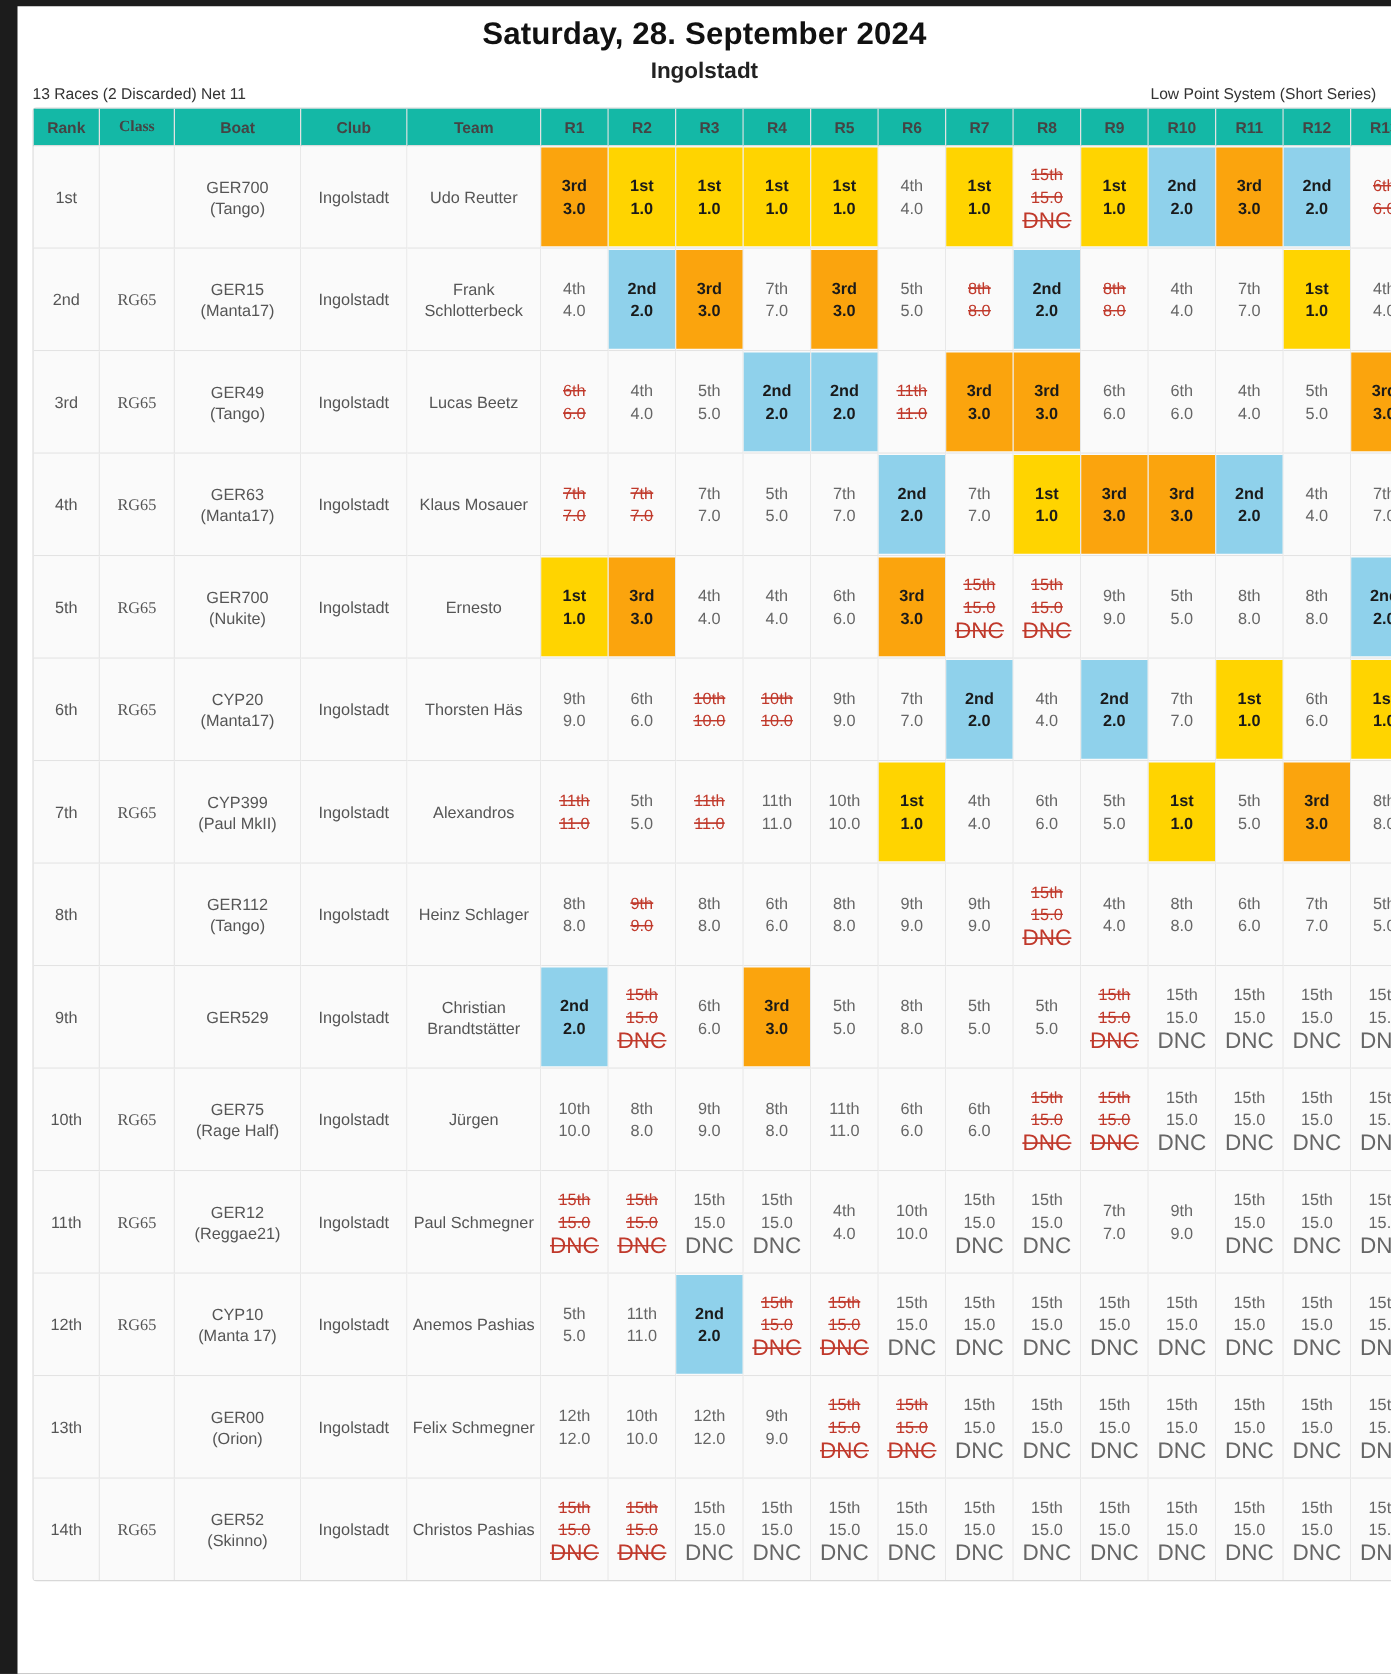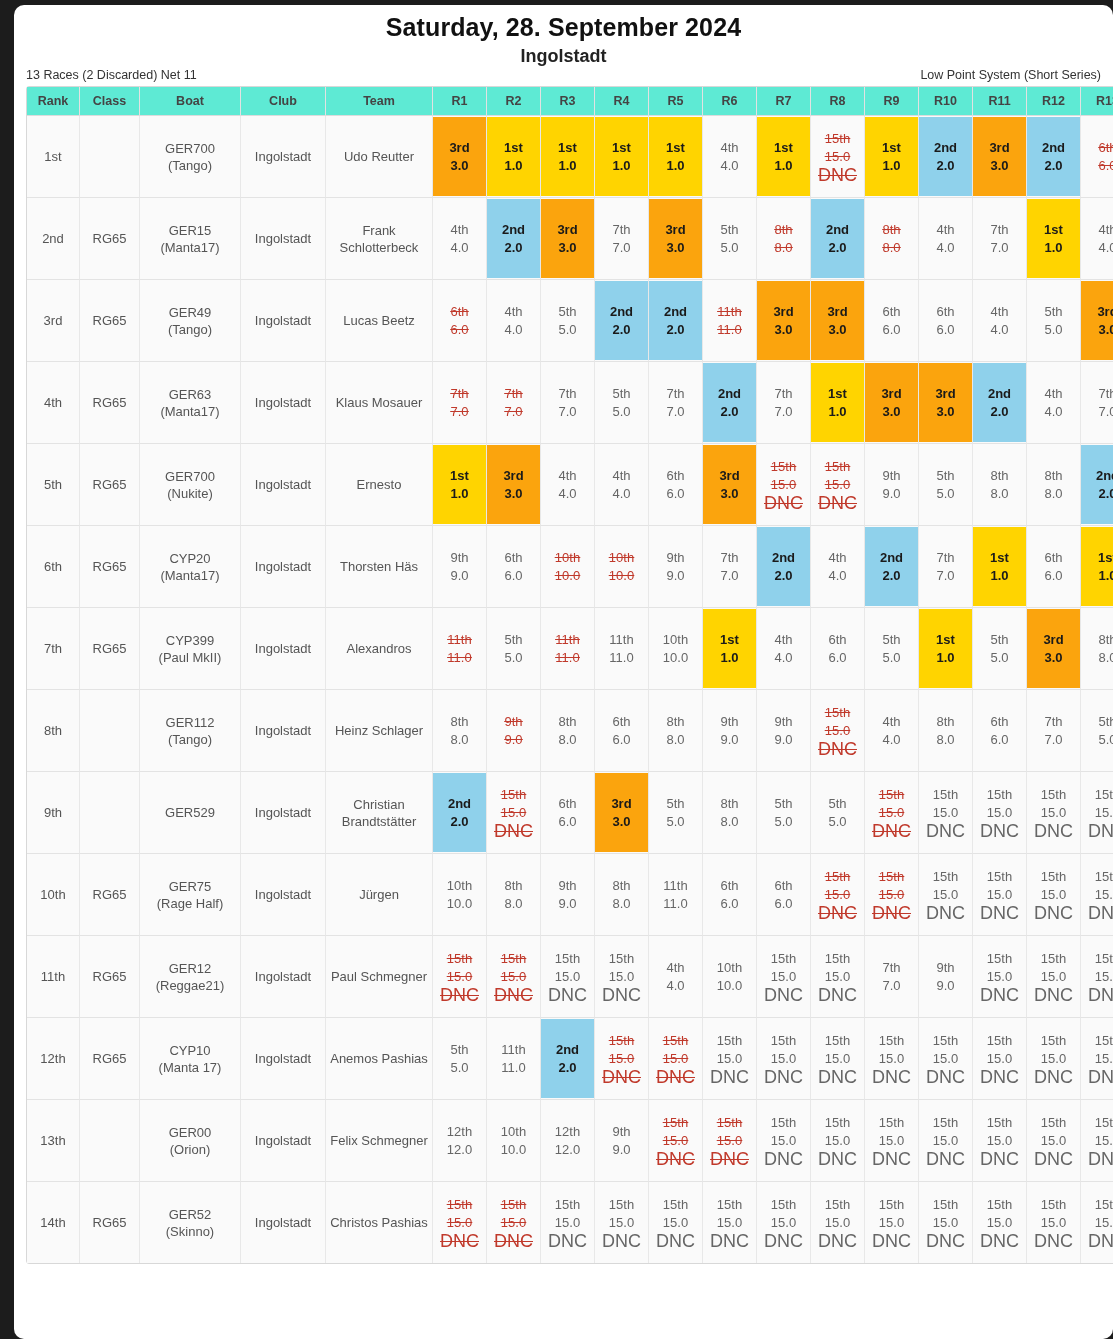--- a/index.html
+++ b/index.html
@@ -6,21 +6,20 @@
   body{
     font-family:"Liberation Sans", sans-serif;
     width:1113px;height:1339px;overflow:hidden;
     -webkit-font-smoothing:antialiased;
   }
   #page{
     position:absolute;left:14px;top:5px;
     width:1099px;height:1334px;
     background:#ffffff;
     overflow:hidden;
-    border-radius:10px;
   }
   .title-block{ text-align:center; padding-top:6px; }
   .doc-title{
     font-size:25px;font-weight:bold;color:#111;letter-spacing:.1px;
     line-height:32px;
   }
   .doc-sub{
     font-size:18px;font-weight:bold;color:#222;line-height:24px;margin-top:1px;
   }
   .flagrow{ position:relative;height:58px; }
@@ -36,21 +35,21 @@
     font-size:12.5px;color:#333;padding:0 12px 4px 12px;
   }
   table.results{
     border-collapse:separate;border-spacing:0;
     width:1075px;margin:0 12px;
     table-layout:fixed;
     border:1px solid #d8d8d8;
     border-radius:3px;
   }
   table.results th{
-    background:#5eead4;
+    background:#14b8a6;
     font-size:12.5px;font-weight:bold;color:#444;
     padding:7px 2px;
     border-right:1px solid #e2e2e2;
     border-bottom:1px solid #dcdcdc;
     text-align:center;
     white-space:nowrap;
   }
   table.results th:last-child{border-right:none;}
   table.results td{
     border-right:1px solid #e8e8e8;
@@ -58,21 +57,21 @@
     text-align:center;
     vertical-align:middle;
     font-size:13px;color:#555;
     background:#fafafa;
     padding:0;
     height:81px;
   }
   table.results td:last-child{border-right:none;}
   table.results tr:last-child td{border-bottom:none;}
   .cw-rank{width:48px;}
-  .cw-class{width:55px;}
+  .cw-class{width:55px;font-family:Liberation Serif, serif;}
   .cw-boat{width:96px;}
   .cw-club{width:80px;}
   .cw-team{width:102px;margin-left:40px;}
   .cw-race{width:49px;}
 
   .boatname{line-height:17px;}
   .teamname{line-height:17px;}
 
   
   td.race{padding:0;}

